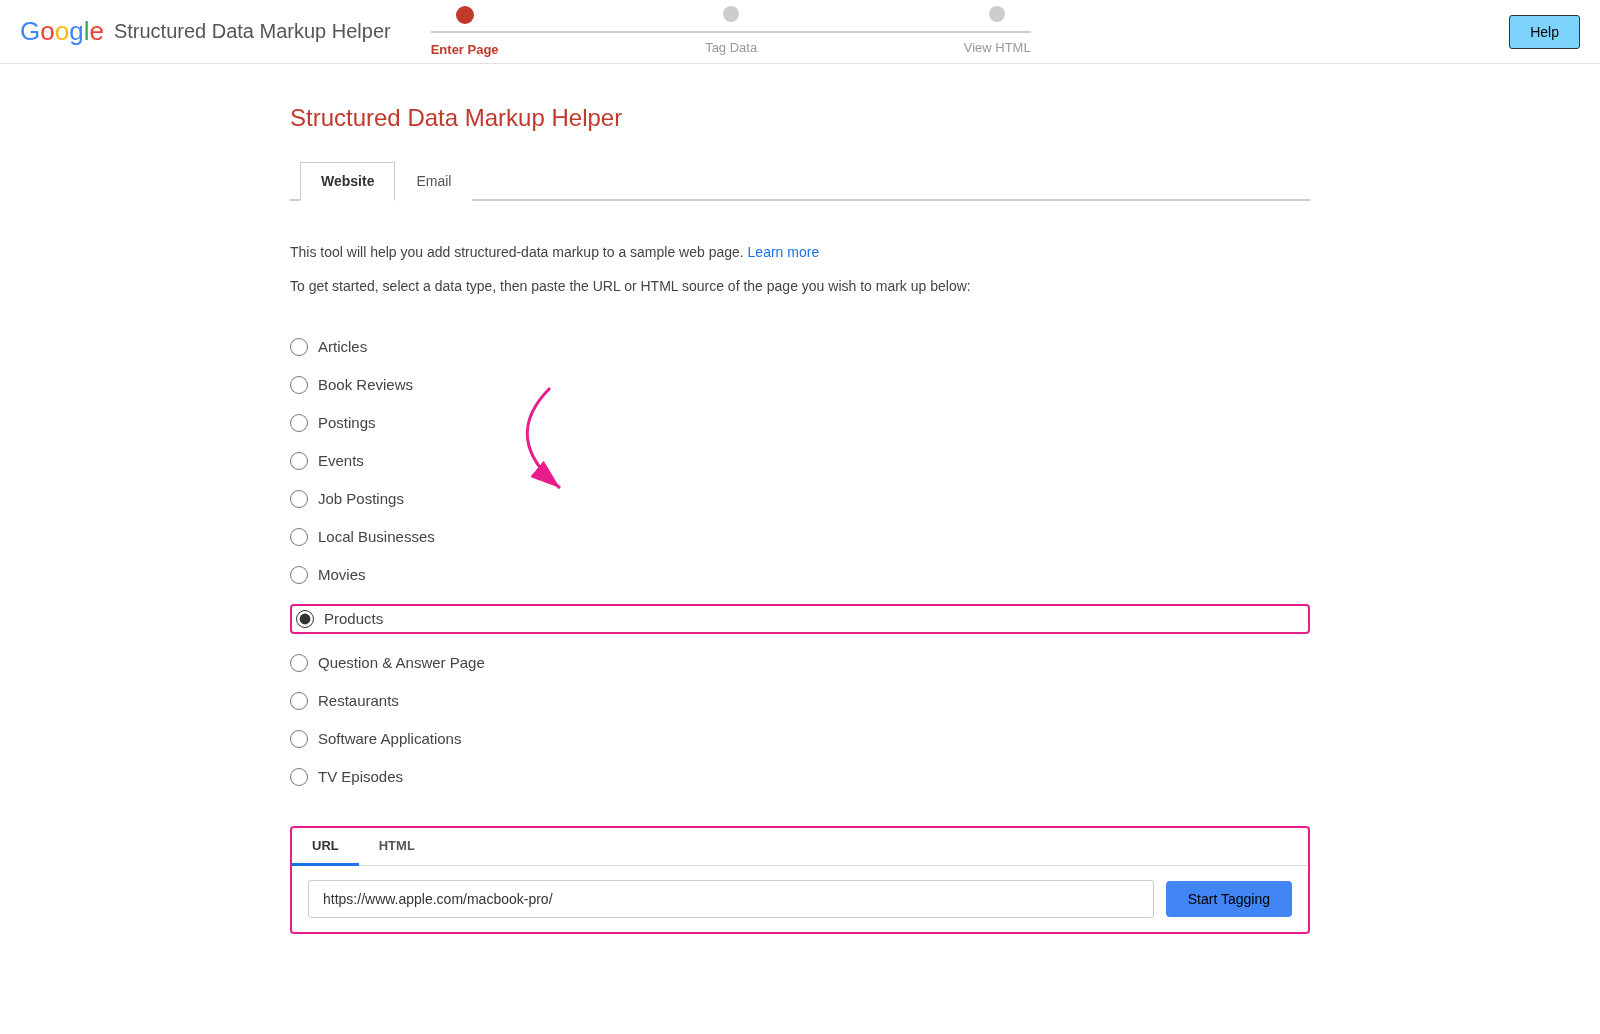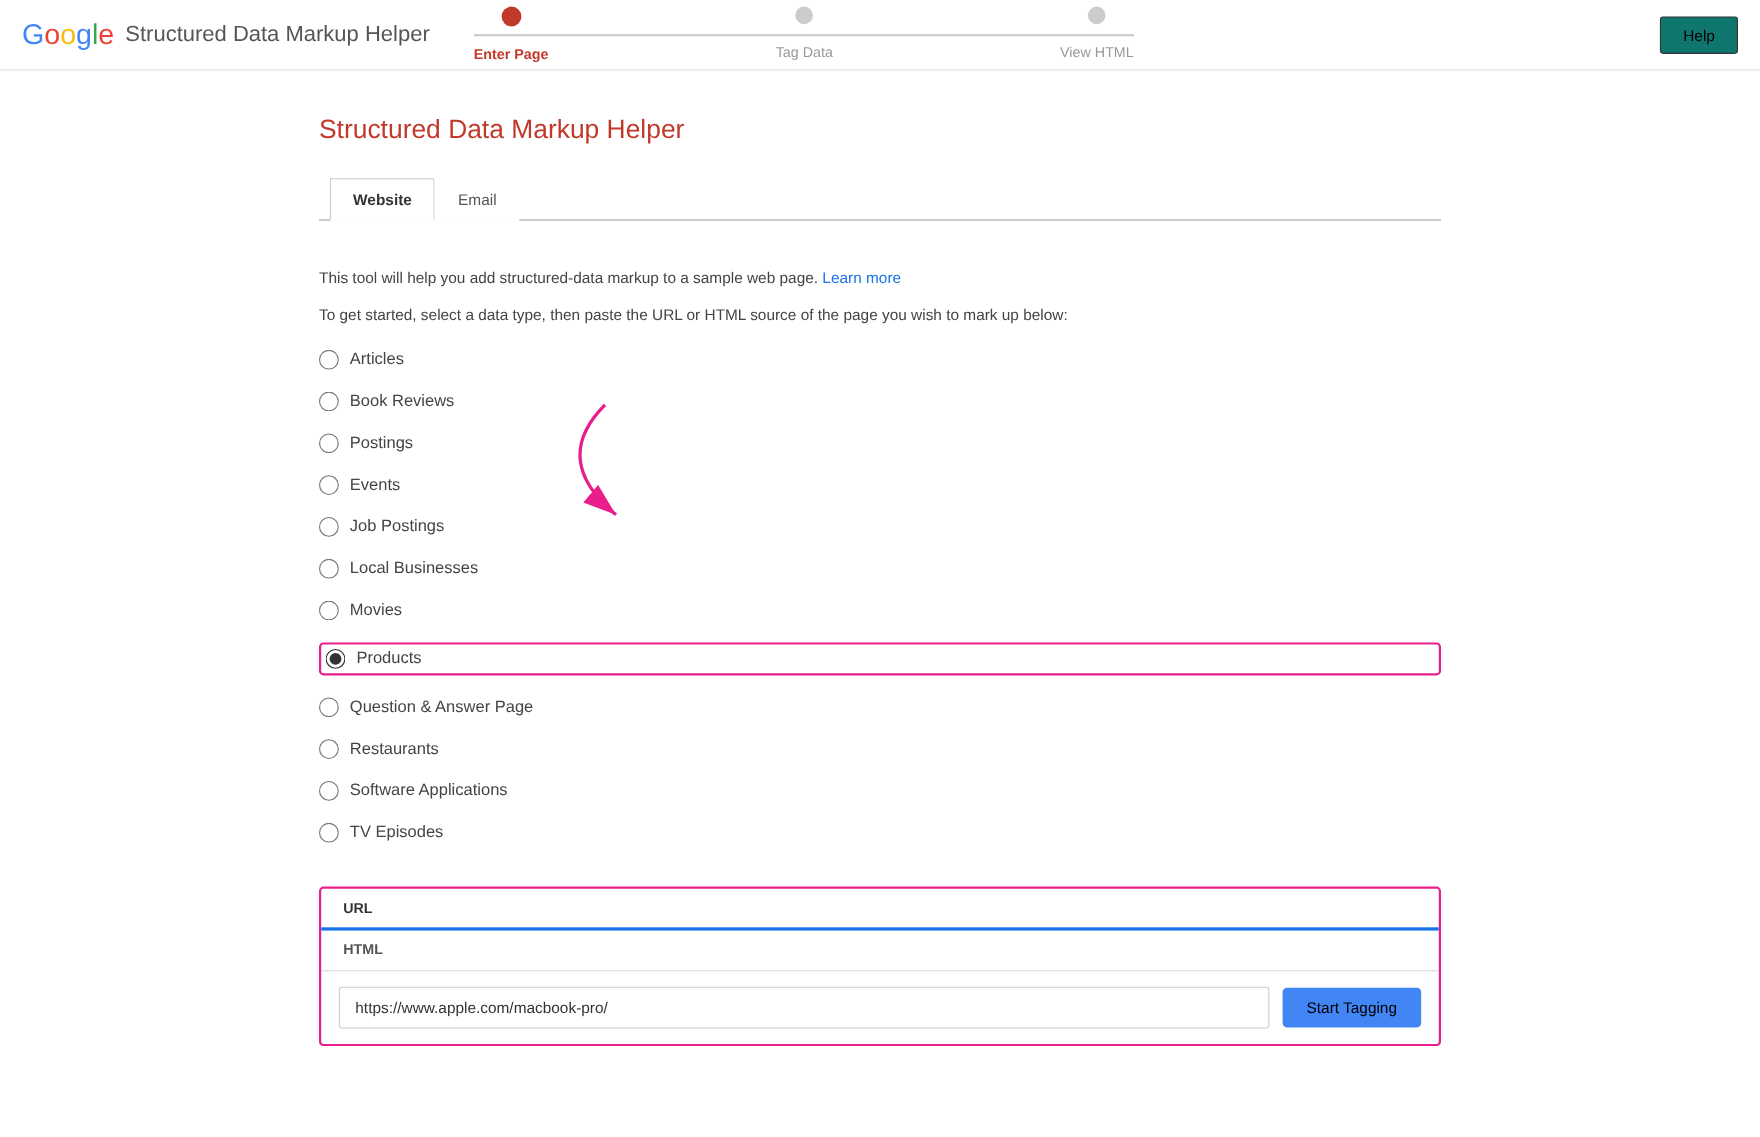--- a/index.html
+++ b/index.html
@@ -84,21 +84,21 @@
       white-space: nowrap;
     }
     .step-label.active {
       color: #C0392B;
       font-weight: bold;
     }
     #help-button {
       margin-left: auto;
       padding: 8px 20px;
       border: 1px solid #333;
-      background: #0f766e;
+      background: #7dd3fc;
       border-radius: 3px;
       font-size: 14px;
       cursor: pointer;
     }
 
     
     #main {
       max-width: 1300px;
       margin: 40px auto;
       padding: 0 140px;
@@ -140,21 +140,21 @@
       font-size: 14px;
       color: #444;
       line-height: 1.6;
       margin-top: 40px;
     }
     #description a {
       color: #1a73e8;
       text-decoration: none;
     }
     #instruction {
-      margin-bottom: 20px;
+      margin-bottom: 40px;
       font-size: 14px;
       color: #444;
       line-height: 1.6;
     }
 
     
     #data-types {
       display: grid;
       grid-template-columns: repeat(1, 1fr);
       row-gap: 20px;
@@ -202,21 +202,20 @@
     
     #url-section {
       border: 2px solid #E91E8C;
       border-radius: 4px;
       padding: 0;
       background: #fff;
     }
     #input-tabs {
       display: flex;
       border-bottom: 1px solid #ddd;
-      flex-direction: column;
     }
     .input-tab {
       padding: 10px 20px;
       font-size: 13px;
       font-weight: bold;
       color: #555;
       cursor: pointer;
       border-bottom: 3px solid transparent;
       margin-bottom: -1px;
     }

